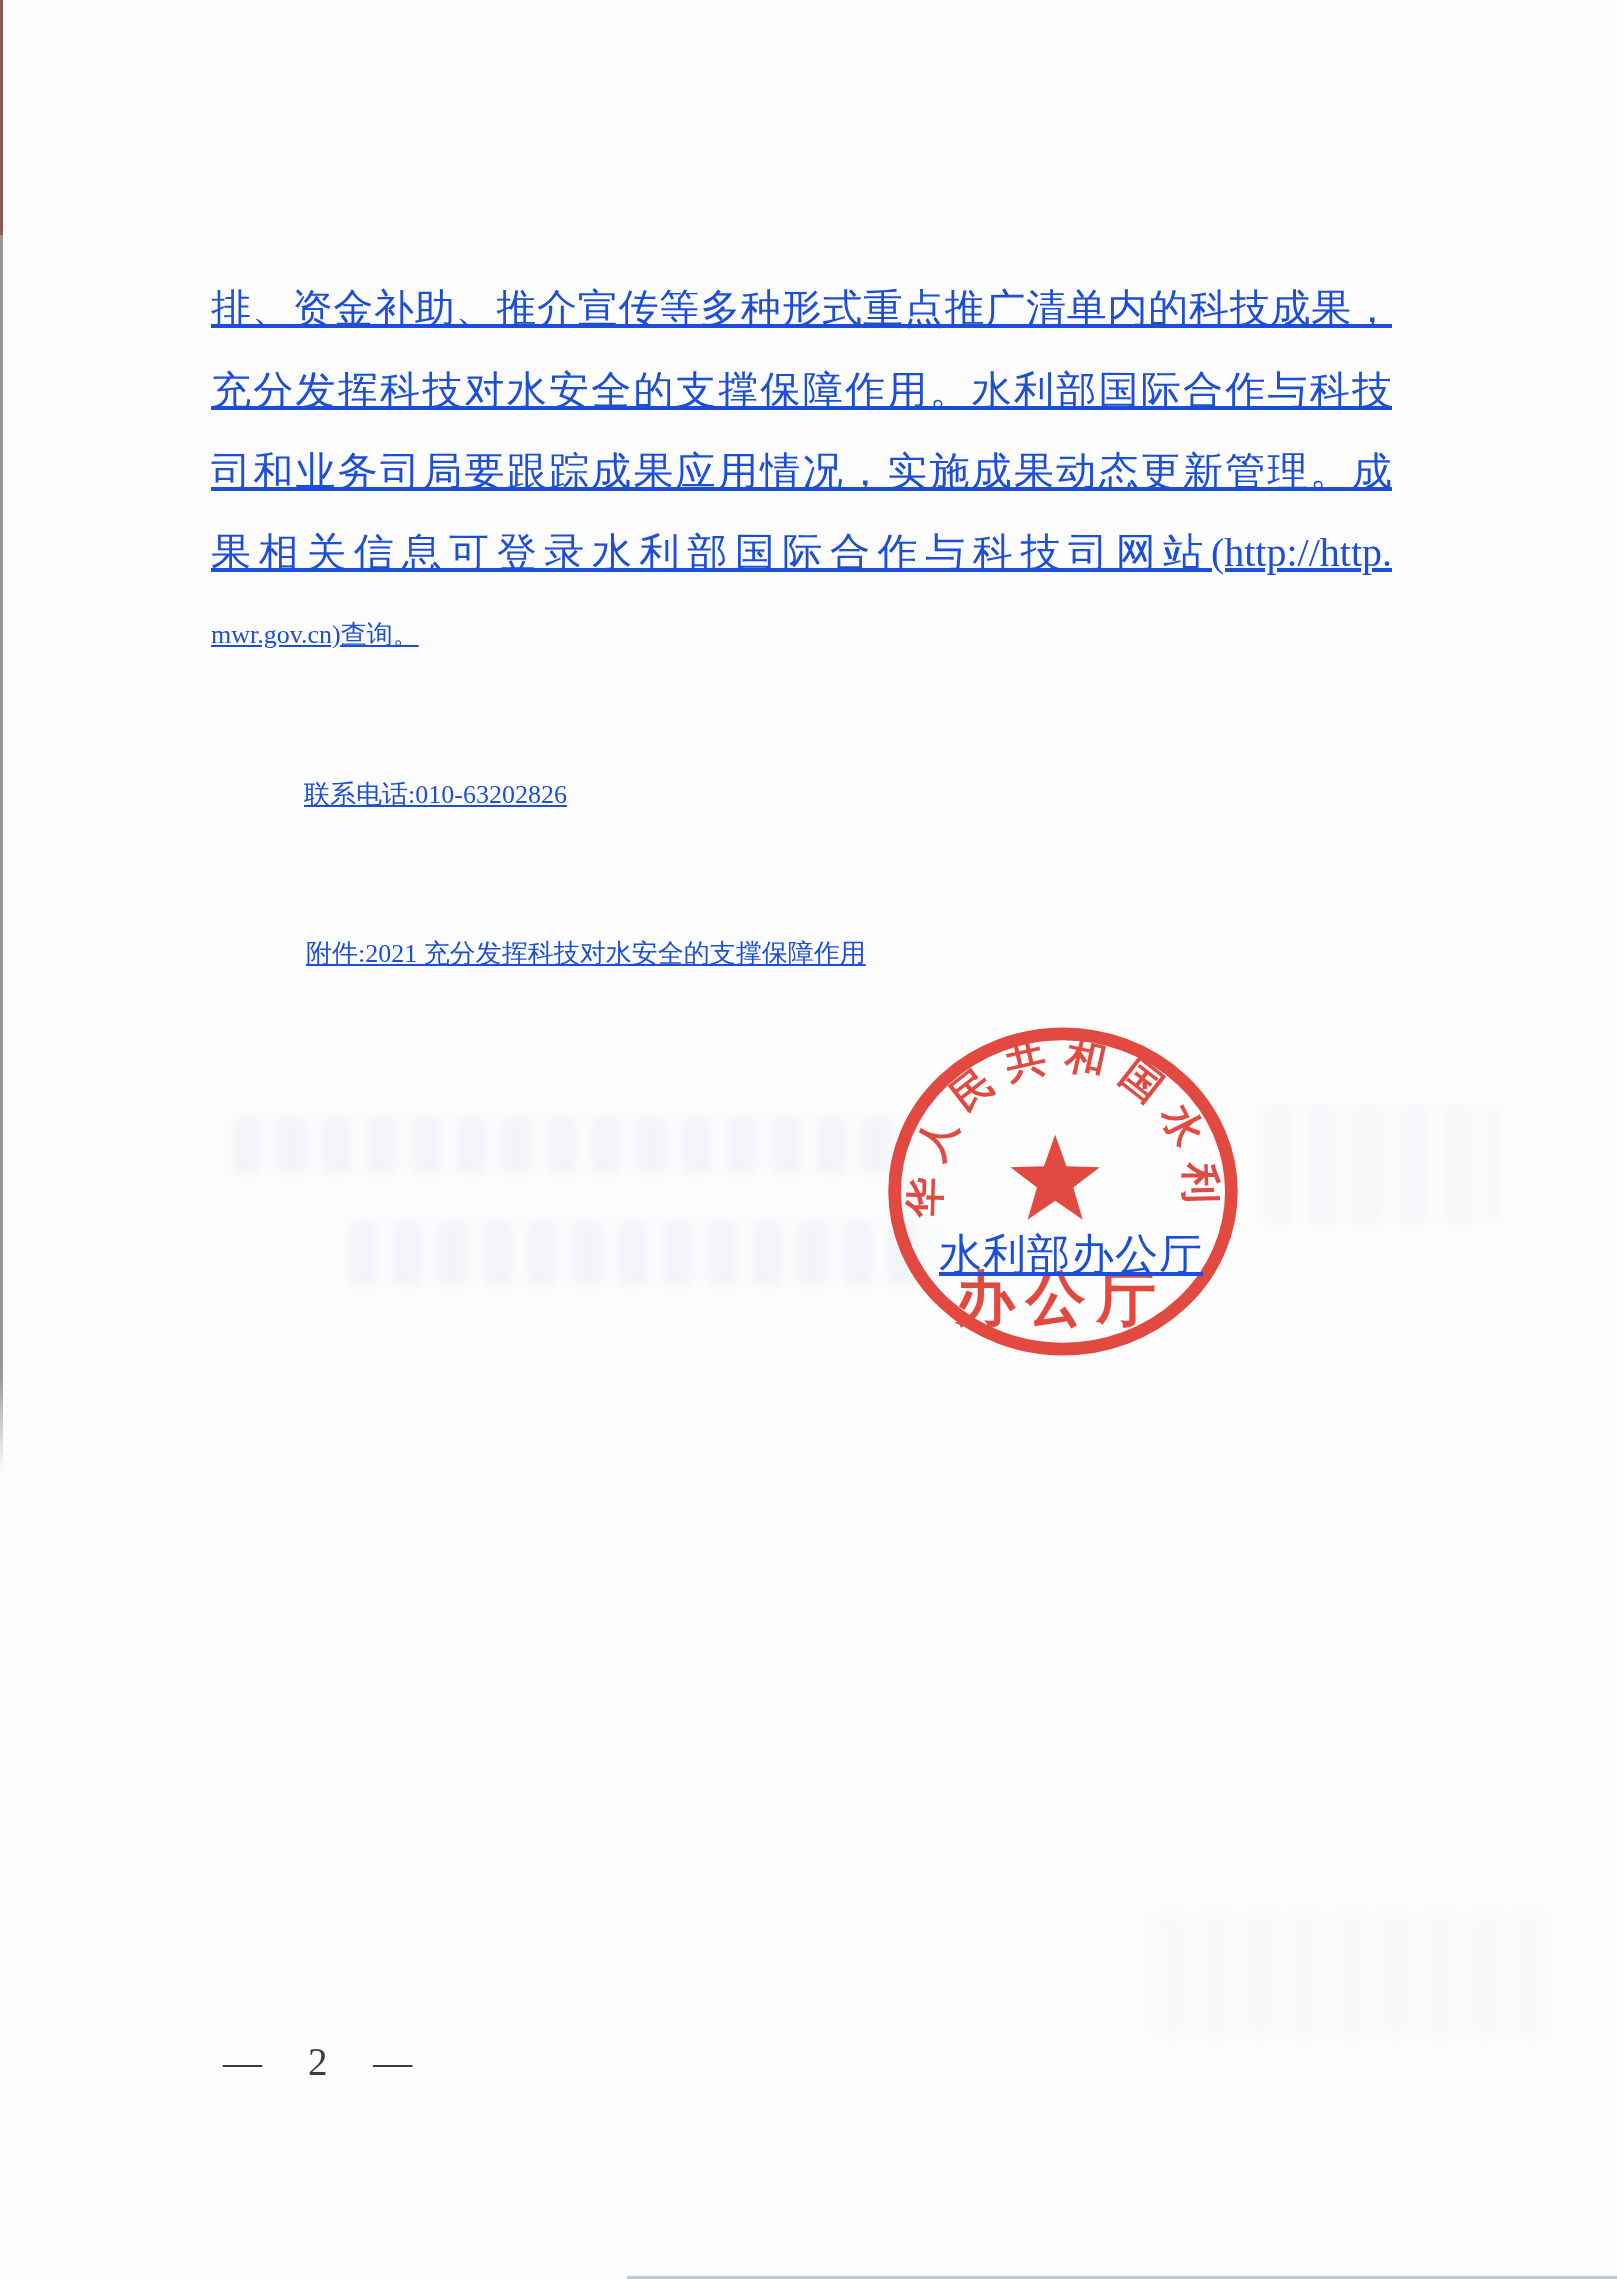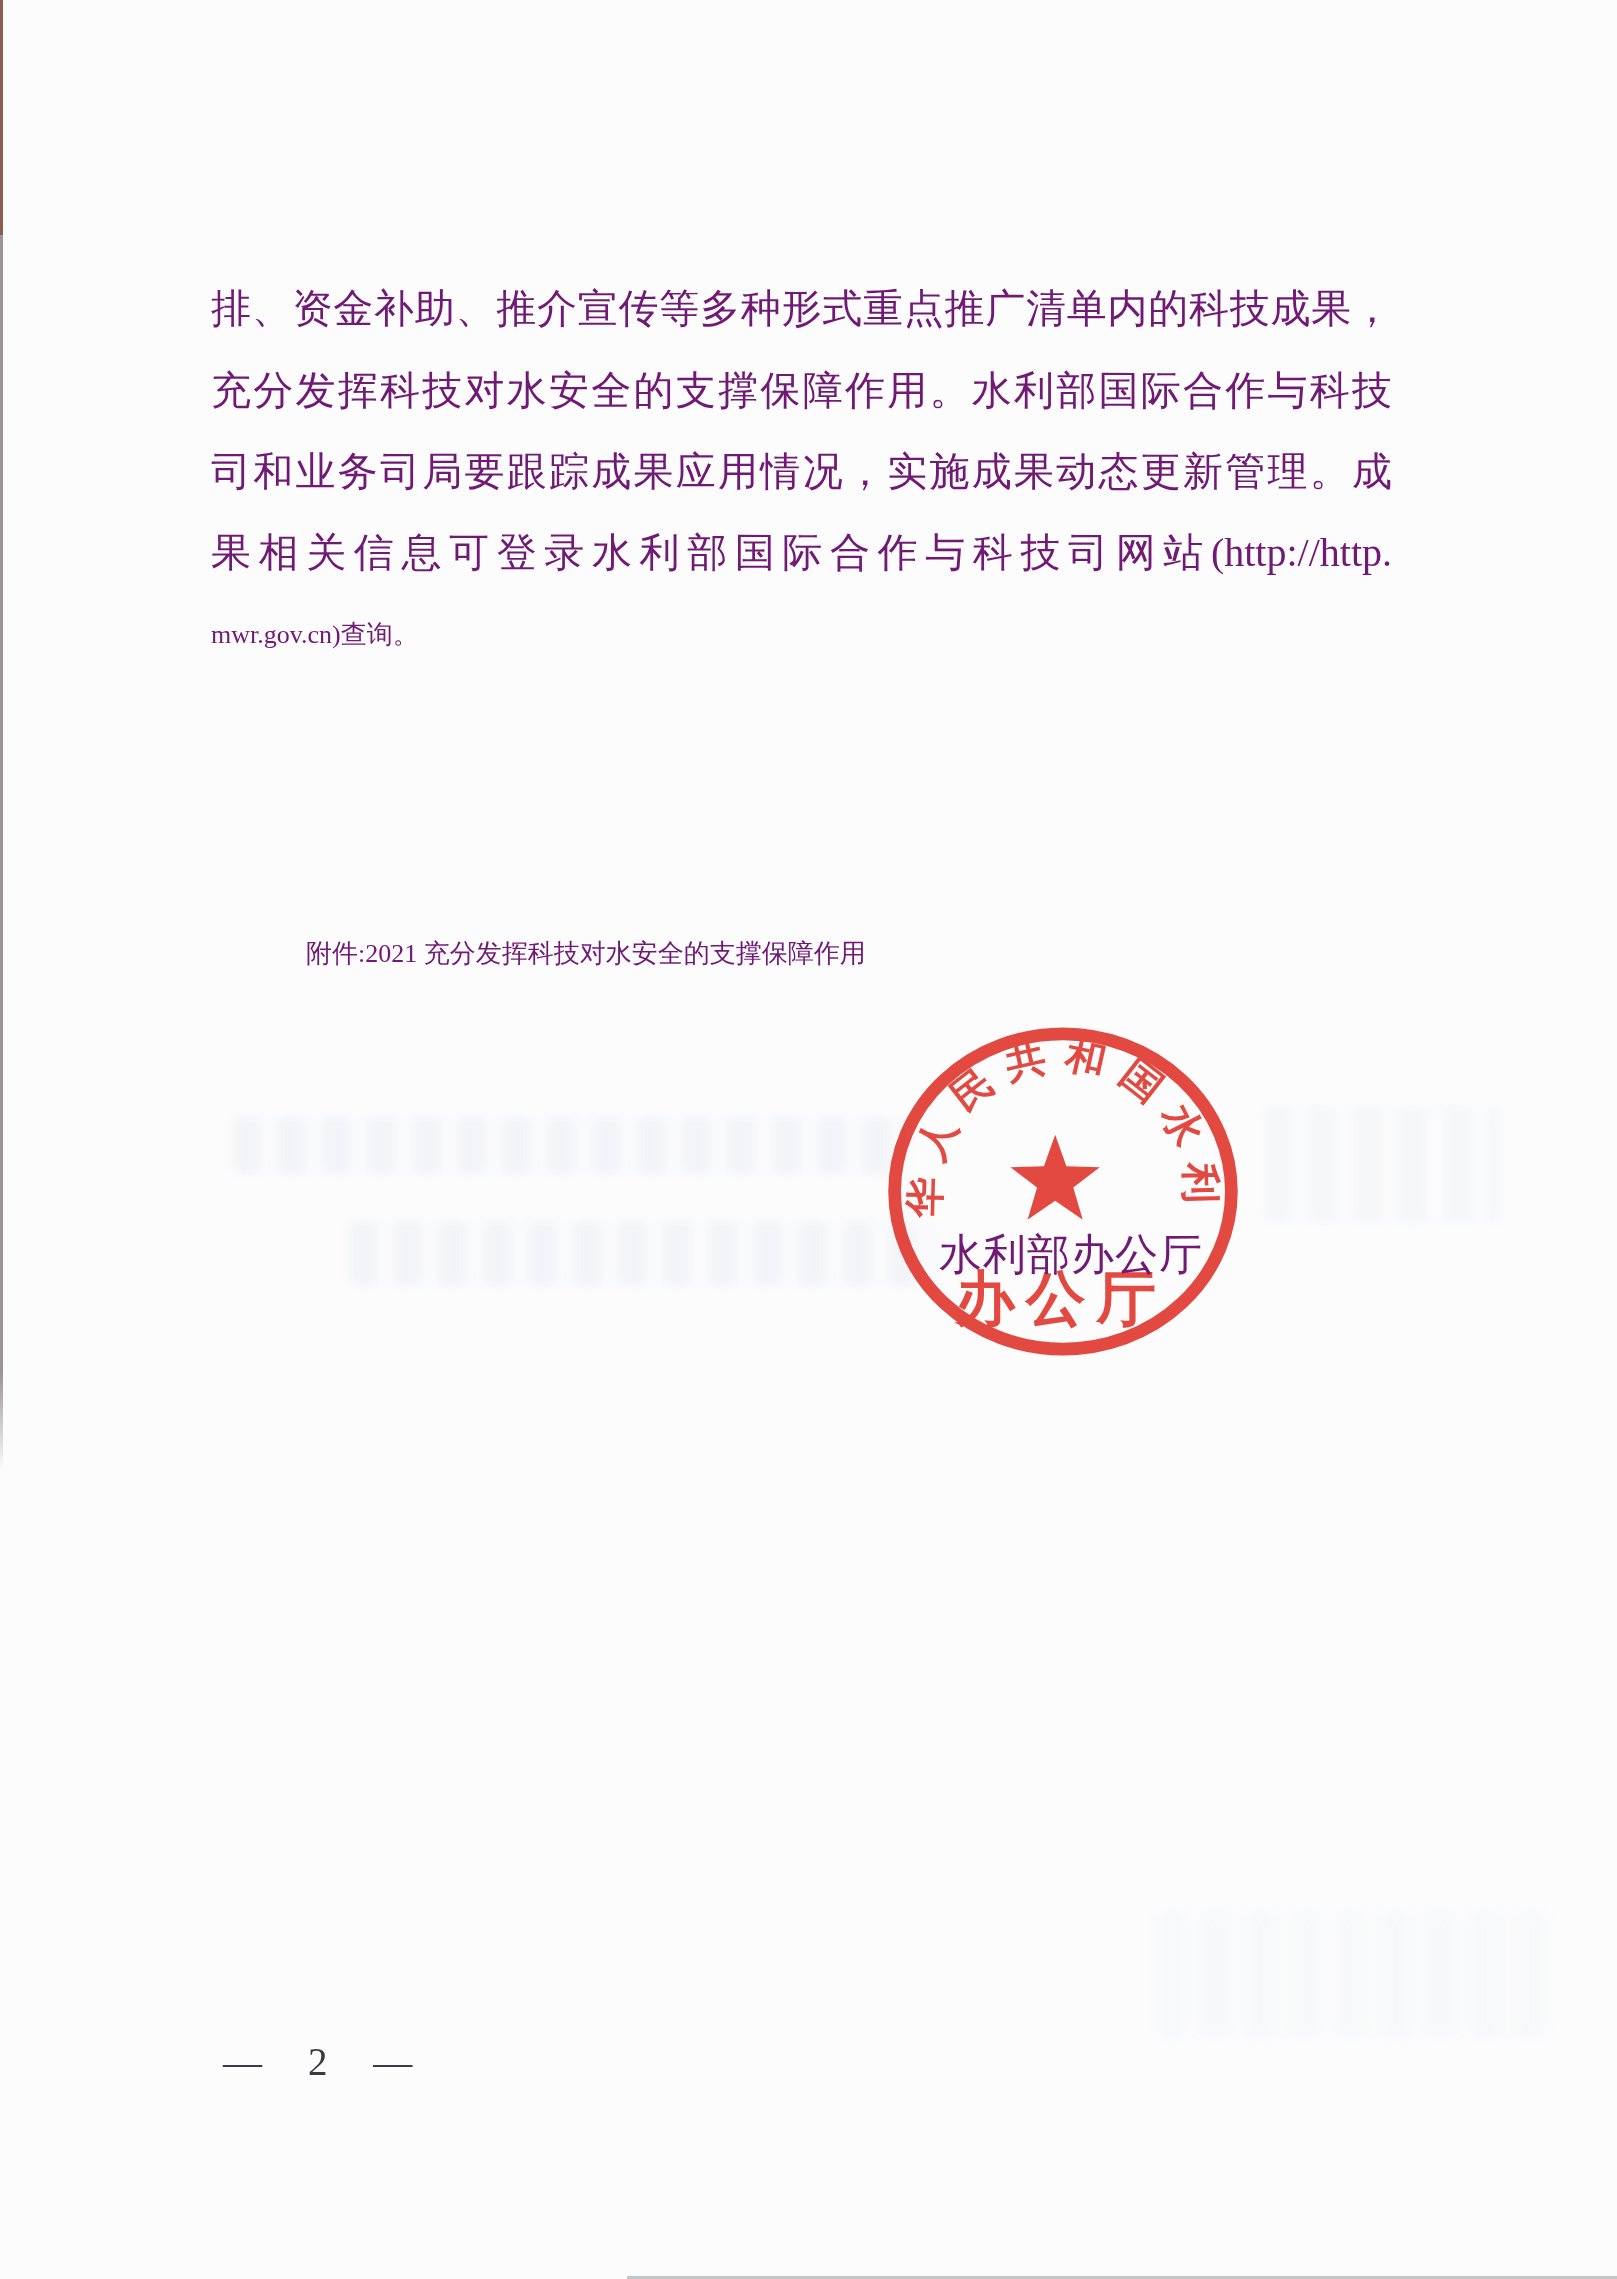--- a/index.html
+++ b/index.html
@@ -25,21 +25,21 @@
     position:absolute;z-index:0;border-radius:7.8px;
     background:repeating-linear-gradient(90deg,
       rgba(148,168,188,.20) 0 27.4px, rgba(148,168,188,.04) 27.4px 45px);
     filter:blur(4.9px);opacity:.45;
   }
   .ghost-1{left:233px;top:1117px;width:676px;height:57px;}
   .ghost-2{left:349px;top:1221px;width:588px;height:65px;}
   .ghost-3{left:1264px;top:1106px;width:235px;height:118px;opacity:.3;}
   .ghost-4{left:1157px;top:1911px;width:392px;height:127px;opacity:.22;filter:blur(6.9px);}
   
-  .ink{color:#701a75;}
+  .ink{color:#1d4ed8;text-decoration:underline;}
   .body-line{
     position:absolute;left:211px;width:1181px;
     font-size:40px;line-height:49px;
     text-align:justify;text-align-last:justify;
     z-index:2;
   }
   .plain-line{
     position:absolute;
     font-size:26px;line-height:49px;white-space:pre;
     z-index:2;
@@ -78,20 +78,21 @@
   <div class="ghost ghost-4"></div>
 
   <div>
     <div class="body-line ink" style="top:284px">排、资金补助、推介宣传等多种形式重点推广清单内的科技成果，</div>
     <div class="body-line ink" style="top:366px">充分发挥科技对水安全的支撑保障作用。水利部国际合作与科技</div>
     <div class="body-line ink" style="top:447px">司和业务司局要跟踪成果应用情况，实施成果动态更新管理。成</div>
     <div class="body-line ink" style="top:528px">果相关信息可登录水利部国际合作与科技司网站(http://http.</div>
     <div class="plain-line ink" style="left:211px;top:610px">mwr.gov.cn)查询。</div>
   </div>
 
+  <div class="plain-line ink" style="left:304px;top:770px">联系电话:010-63202826</div>
 
   <div class="plain-line ink" style="left:306px;top:929px">附件:2021 充分发挥科技对水安全的支撑保障作用</div>
 
   <svg class="seal" viewBox="0 0 380 352">
     <ellipse cx="190" cy="176" rx="172" ry="161" fill="none" stroke-width="13" stroke="#e03a31"></ellipse>
     <path id="sealArc" d="M 70 220 A 127 127 0 1 1 310 220" fill="none"></path>
     <text font-size="41" font-weight="bold" letter-spacing="15" fill="#e03a31">
       <textPath href="#sealArc" startOffset="50%" text-anchor="middle">中华人民共和国水利部</textPath>
     </text>
     <polygon points="182,118 193.5,150.2 227.6,151.2 200.5,172 210.2,204.8 182,185.5 153.8,204.8 163.5,172 136.4,151.2 170.5,150.2" fill="#e03a31"></polygon>

